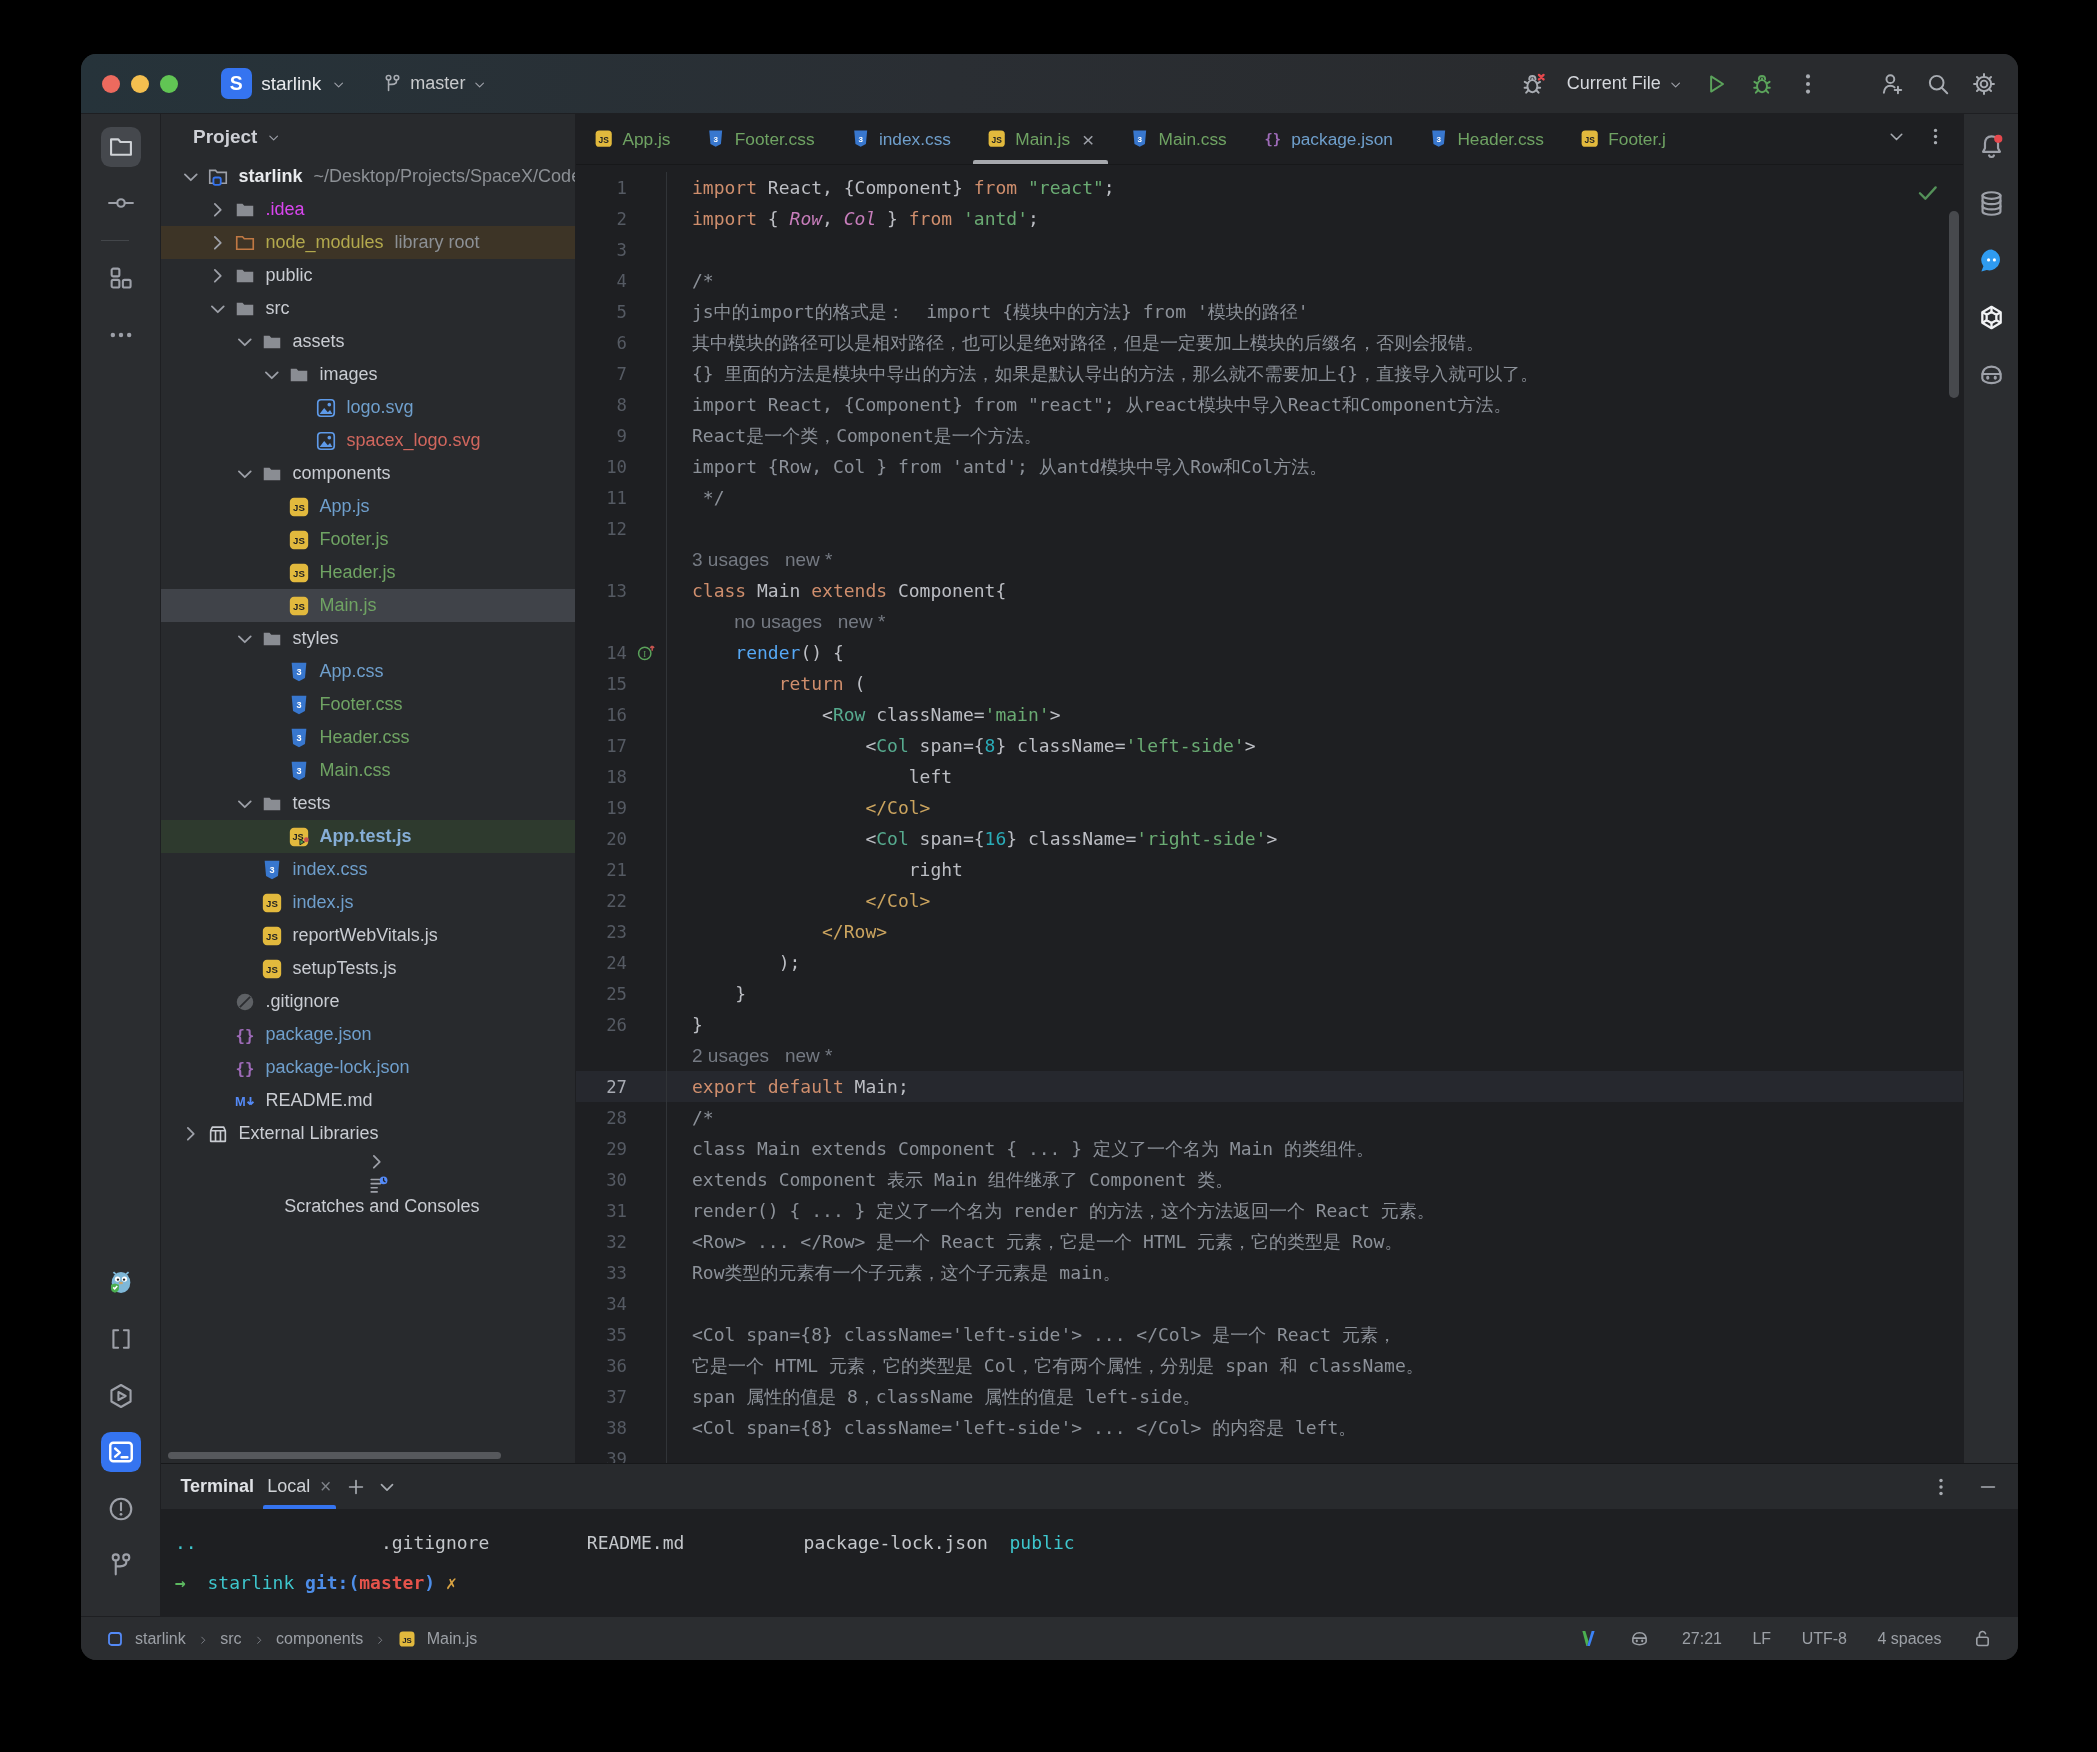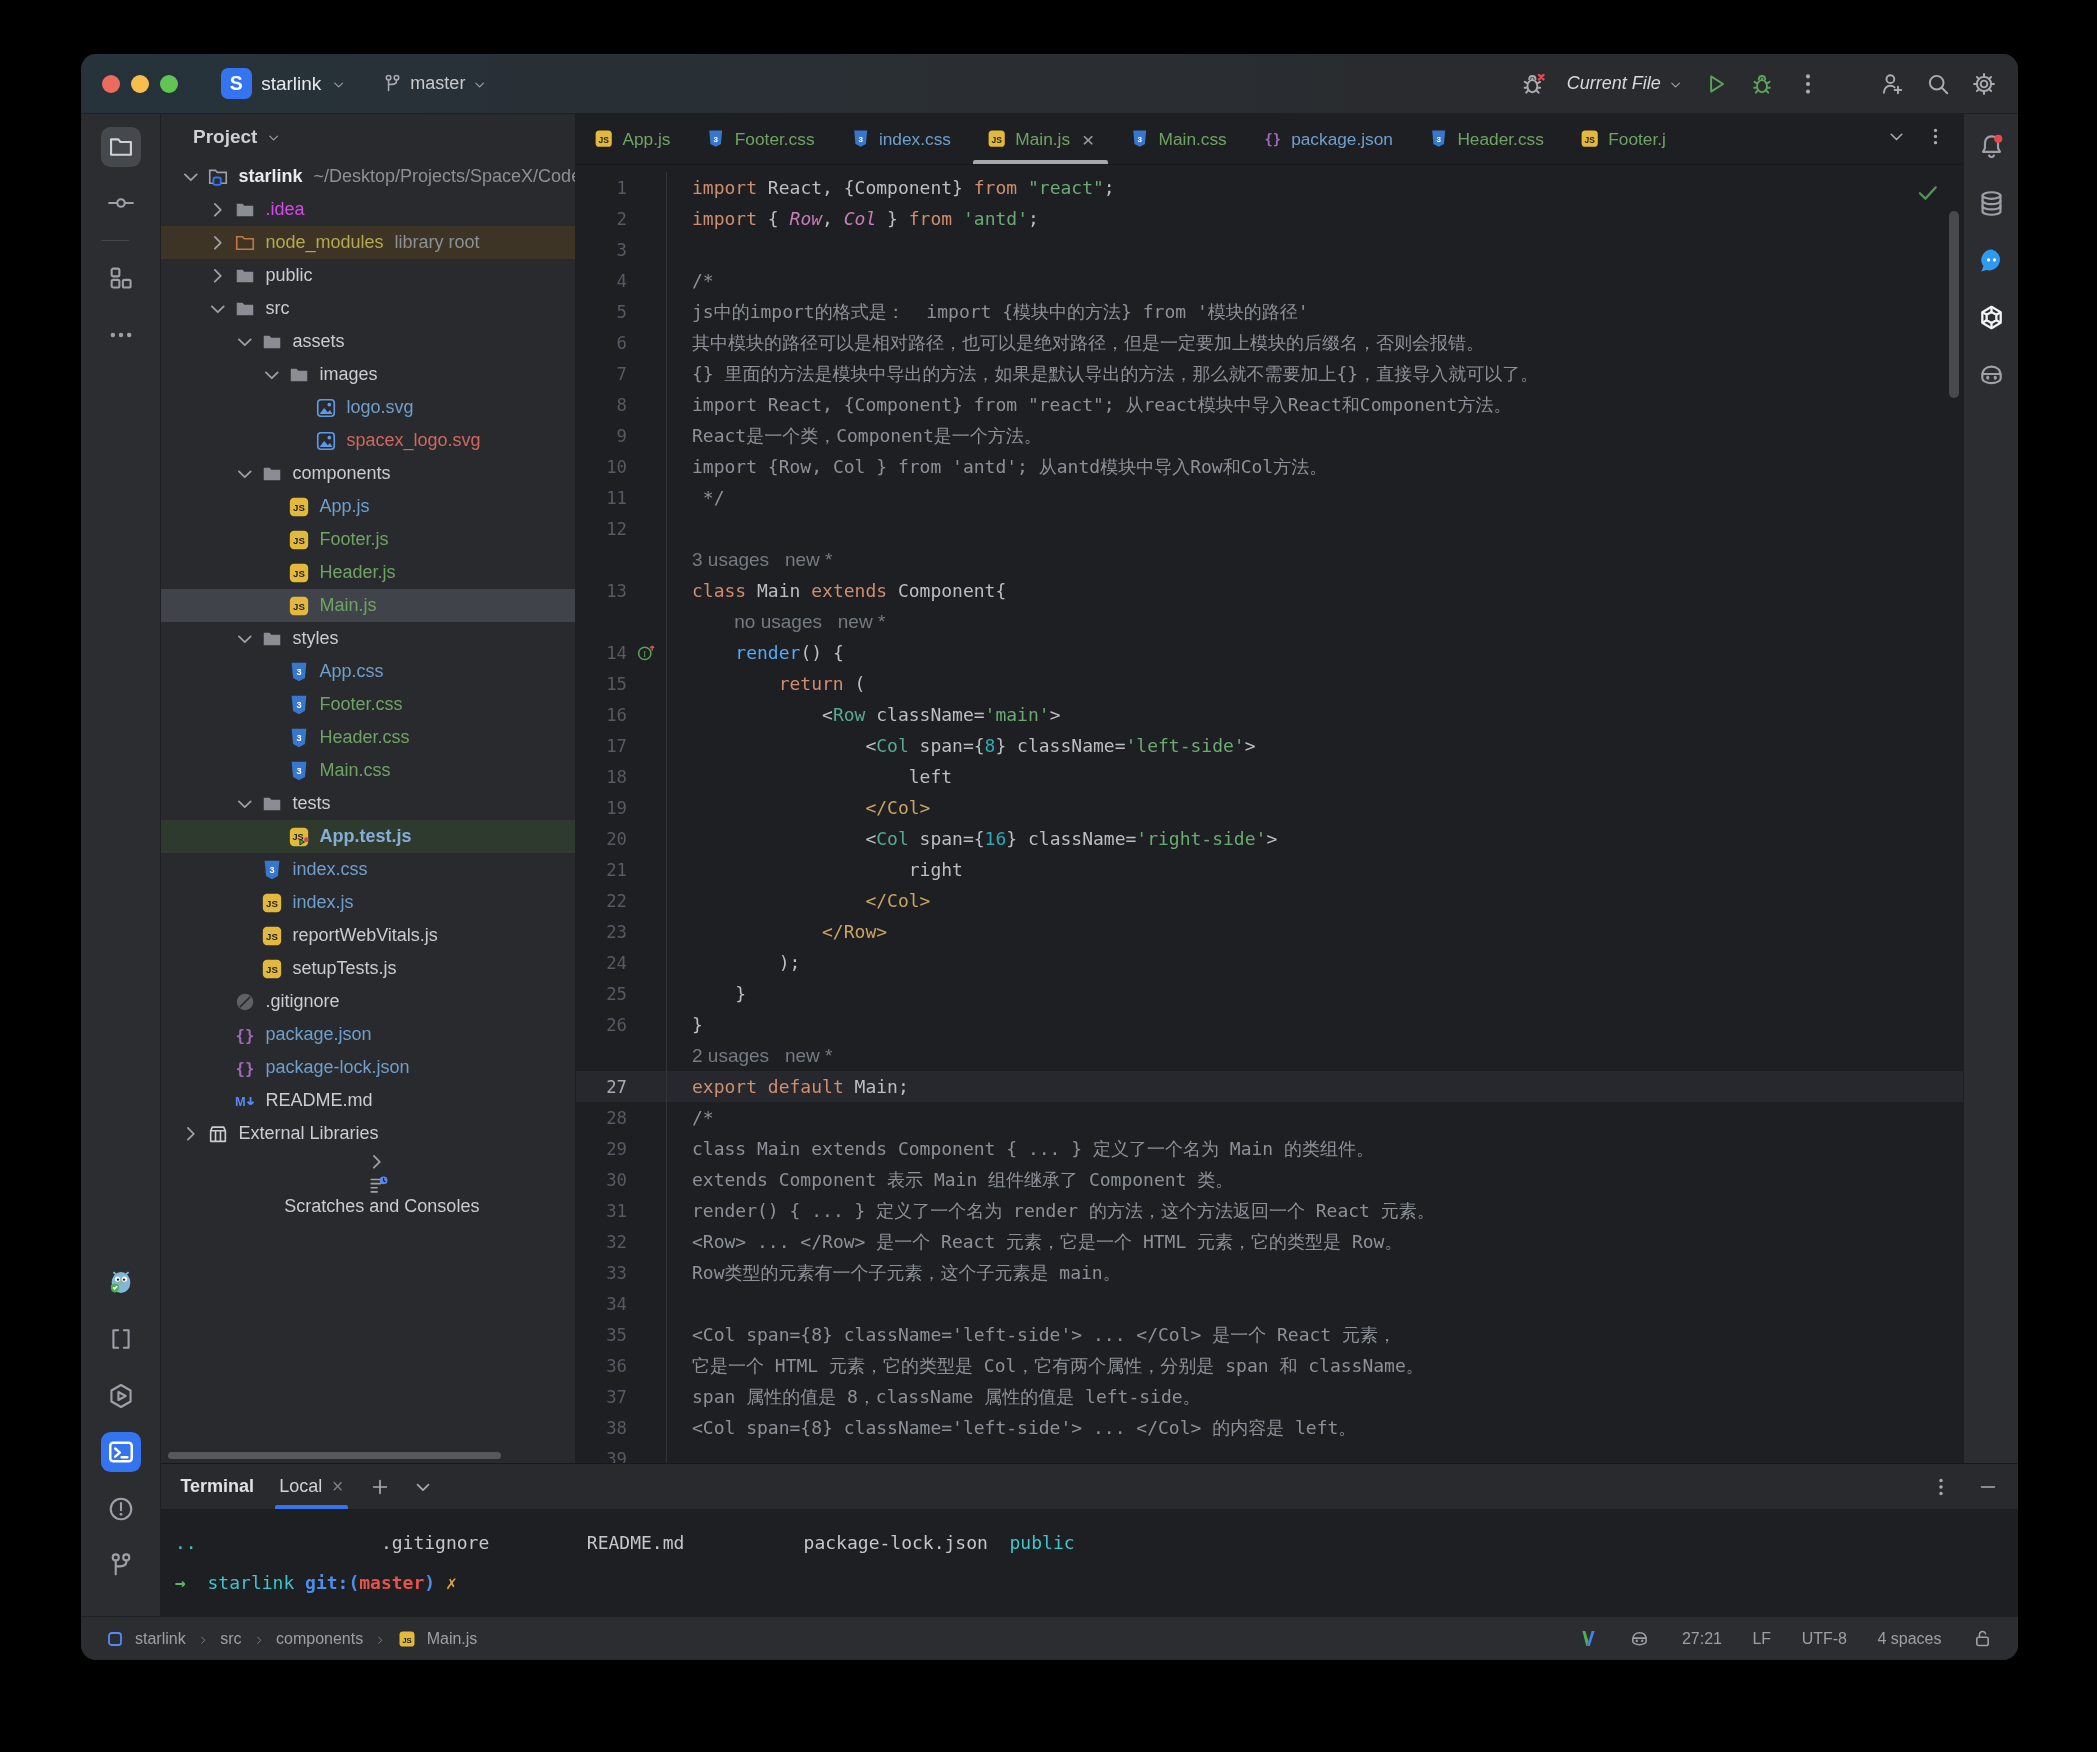--- a/index.html
+++ b/index.html
@@ -15,21 +15,21 @@
     background:linear-gradient(90deg,#26333A 0%,#2A2E33 45%,#292B2E 75%);
     border-bottom:0.7px solid #1E1F22; padding:0 21px; }
   .tl { width:18px; height:18px; border-radius:50%; margin-right:11px; }
   .tl.r{background:#EC6A5E}.tl.y{background:#F4BF4F}.tl.g{background:#61C554}
   #proj-widget { display:flex; align-items:center; margin-left:32px; gap:9.7px; cursor:default; }
   #s-logo { width:30.5px; height:30.5px; border-radius:7px; background:#3574F0; color:#fff;
     font-weight:bold; font-size:19.4px; display:flex; align-items:center; justify-content:center; }
   .tb-label { color:#E8EAED; font-size:19px; }
   .chev { width:15.3px; height:15.3px; color:#9DA0A8; }
   #branch-widget { display:flex; align-items:center; gap:7px; margin-left:36px; color:#C8CACC; }
-  #tb-right { margin-left:auto; display:flex; align-items:center; gap:20px;font-style:italic; }
+  #tb-right { margin-left:auto; display:flex; align-items:center; gap:20px; }
   .tb-ic { width:26px; height:26px; color:#A8ACB2; position:relative; }
   #runcfg { display:flex; align-items:center; gap:7px; color:#D5D8DD; }
   
   #content { flex:1; display:flex; min-height:0; }
   #leftbar { flex:0 0 80px; background:#2B2D30; border-right:0.7px solid #1E1F22;
     display:flex; flex-direction:column; align-items:center; padding:12.5px 0 14px; }
   .ab-btn { width:40px; height:40px; border-radius:9.7px; display:flex; align-items:center;
     justify-content:center; color:#9DA0A8; margin-bottom:16.6px; }
   .ab-btn.active-grey { background:#45484D; color:#CFD2D6; }
   .ab-btn.active-blue { background:#3574F0; color:#fff; }
@@ -85,21 +85,21 @@
   
   #rightbar { flex:0 0 55px; background:#2B2D30; border-left:0.7px solid #1E1F22;
     display:flex; flex-direction:column; align-items:center; padding-top:14px; }
   .rb-btn { width:36px; height:36px; display:flex; align-items:center; justify-content:center;
     color:#9DA0A8; margin-bottom:21px; position:relative; }
   .rb-btn svg { width:29px; height:29px; }
   
   #terminal { flex:0 0 153px; border-top:0.7px solid #17181A; background:#1E1F22;
     display:flex; flex-direction:column; }
   #term-header { height:46px; flex:0 0 46px; background:#282A2D; display:flex; align-items:center;
-    padding:0 19.4px; gap:21px; border-bottom:0.7px solid #1E1F22; }
+    padding:0 19.4px; gap:9px; border-bottom:0.7px solid #1E1F22; }
   #term-title { font-weight:bold; font-size:18px; color:#DFE1E5; }
   #term-tab { display:flex; align-items:center; gap:9.7px; height:100%; position:relative; padding:0 4.2px; }
   #term-tab::after { content:""; position:absolute; left:0; right:0; bottom:0; height:4.2px;
     background:#3574F0; border-radius:2.1px 2.1px 0 0; }
   #term-tab-label { color:#CFD2D6; font-size:18px; }
   #term-tab-close { color:#7E8288; font-size:19.4px; }
   .term-hic { color:#A8ACB2; width:22px; height:22px; }
   #term-right { margin-left:auto; display:flex; gap:25px; align-items:center; color:#A8ACB2; }
   #term-body { flex:1; font-family:"DejaVu Sans Mono", monospace; font-size:18px;
     padding:12.5px 0 0 14px; }

